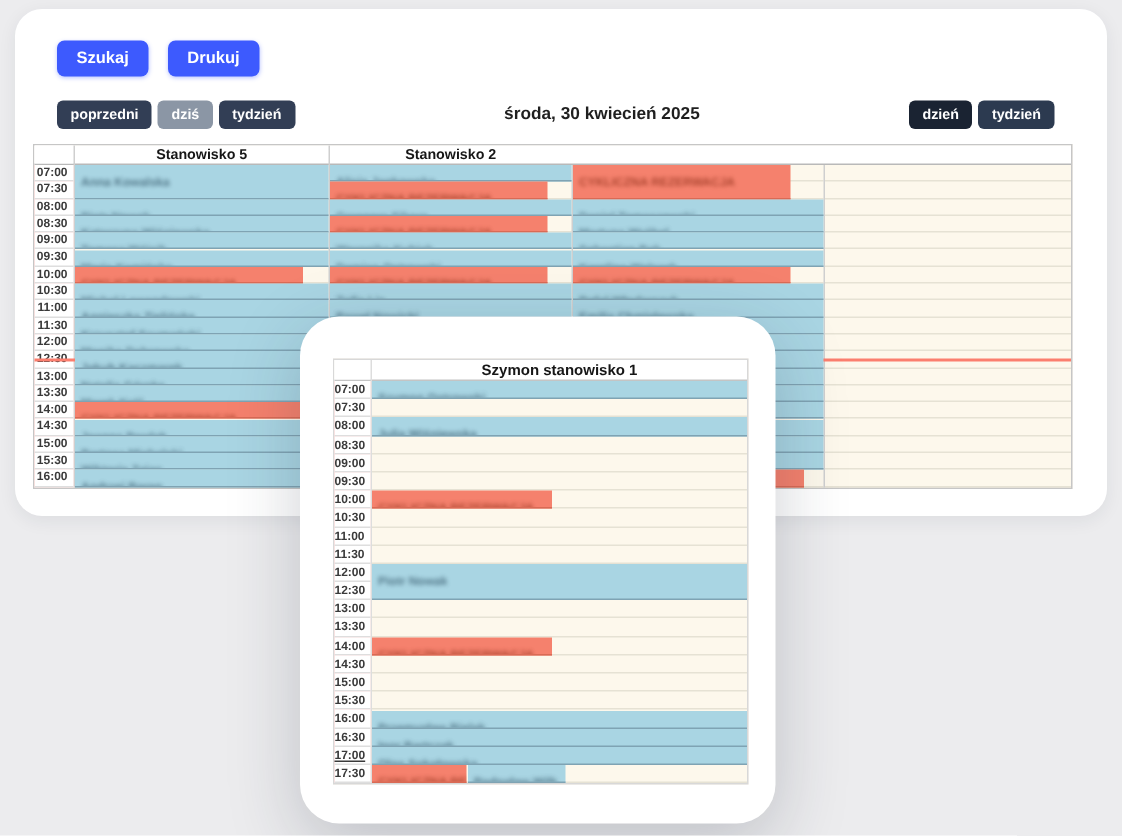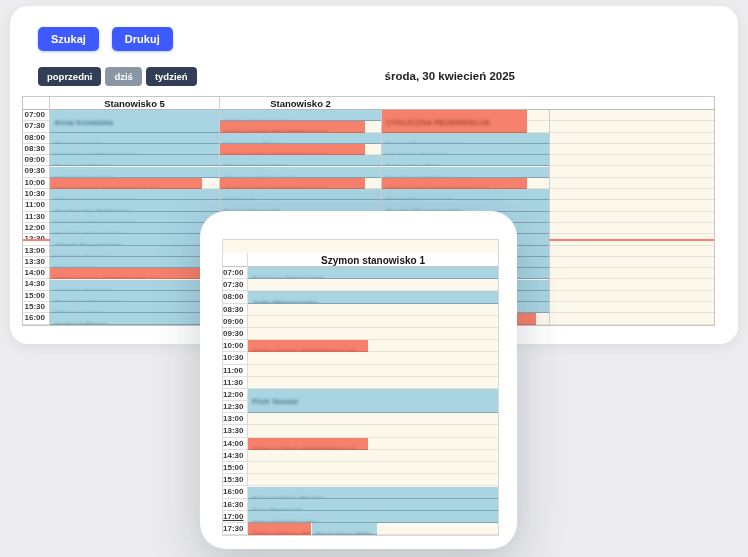--- a/index.html
+++ b/index.html
@@ -84,20 +84,24 @@
     <button class="btn btn-primary">Drukuj</button>
   </div>
 
   <div class="nav-row">
     <div class="nav-left">
       <button class="btn btn-nav">poprzedni</button>
       <button class="btn btn-nav btn-today">dziś</button>
       <button class="btn btn-nav">tydzień</button>
     </div>
     <div class="nav-title">środa, 30 kwiecień 2025</div>
+    <div class="nav-right">
+      <button class="btn btn-nav btn-day">dzień</button>
+      <button class="btn btn-nav btn-week">tydzień</button>
+    </div>
   </div>
 
   <div id="main-sched" class="sched" style="position:absolute;left:12px;top:90px;">
       <div class="sched-header" style="height: 13px;">
         <div class="corner-cell" style="width: 26px;"></div>
         <div class="col-header" style="width: 170px; height: 13px;">Stanowisko 5</div>
         <div class="col-header" style="width: 162px; height: 13px;">Stanowisko 2</div>
       </div>
       <div class="sched-body" style="height: 214.7px;">
         <div class="time-col" style="width: 26px;">
@@ -251,21 +255,21 @@
           <div class="slot" style="height: 11.3px;"></div>
           <div class="slot" style="height: 11.3px;"></div>
         </div>
         <div class="time-line" style="top: 128.95px;"></div>
       </div>
     </div>
 </div>
 
 <div class="modal">
   <div id="modal-sched" class="sched">
-      <div class="sched-header" style="height: 14px; margin-top: 13px;">
+      <div class="sched-header" style="height: 14px;">
         <div class="corner-cell" style="width: 24px;"></div>
         <div class="col-header" style="width: 251px; height: 14px;">Szymon stanowisko 1</div>
       </div>
       <div class="sched-body" style="height: 268.4px;">
         <div class="time-col" style="width: 24px;">
           <div class="time-slot" style="height: 12.2px; line-height: 11.2px;">07:00</div>
           <div class="time-slot" style="height: 12.2px; line-height: 11.2px;">07:30</div>
           <div class="time-slot" style="height: 12.2px; line-height: 11.2px;">08:00</div>
           <div class="time-slot" style="height: 12.2px; line-height: 11.2px;">08:30</div>
           <div class="time-slot" style="height: 12.2px; line-height: 11.2px;">09:00</div>

